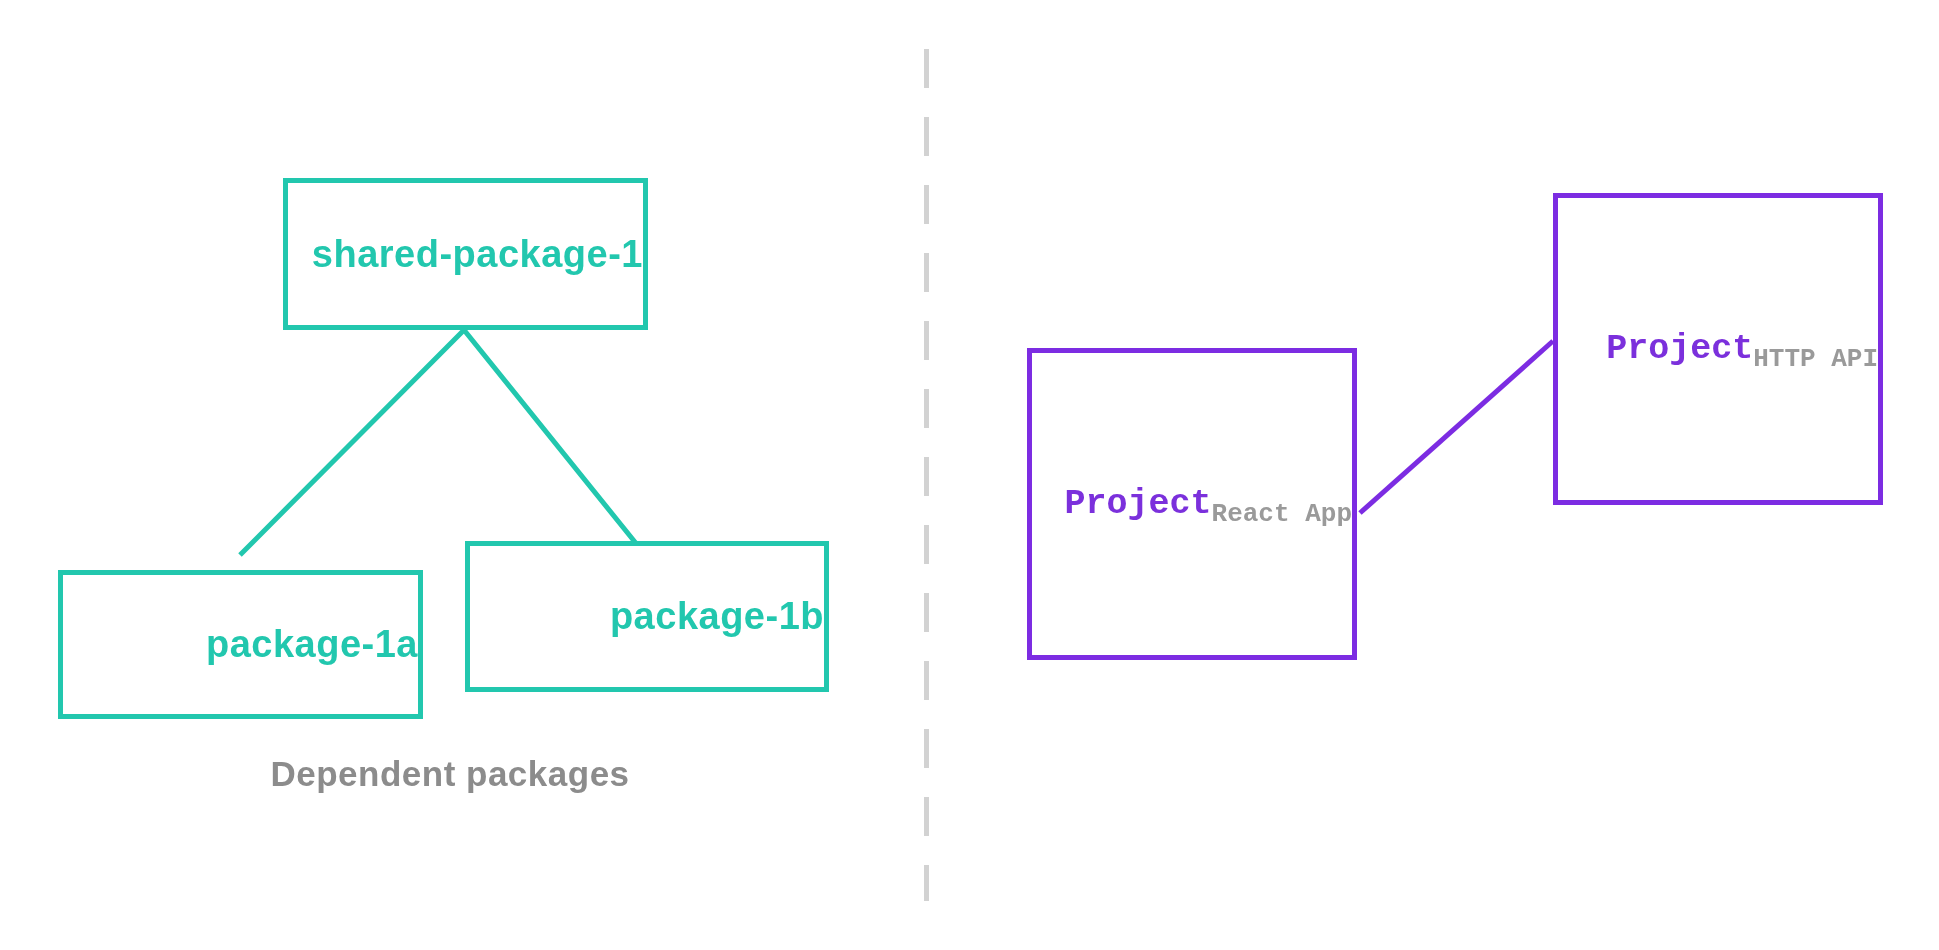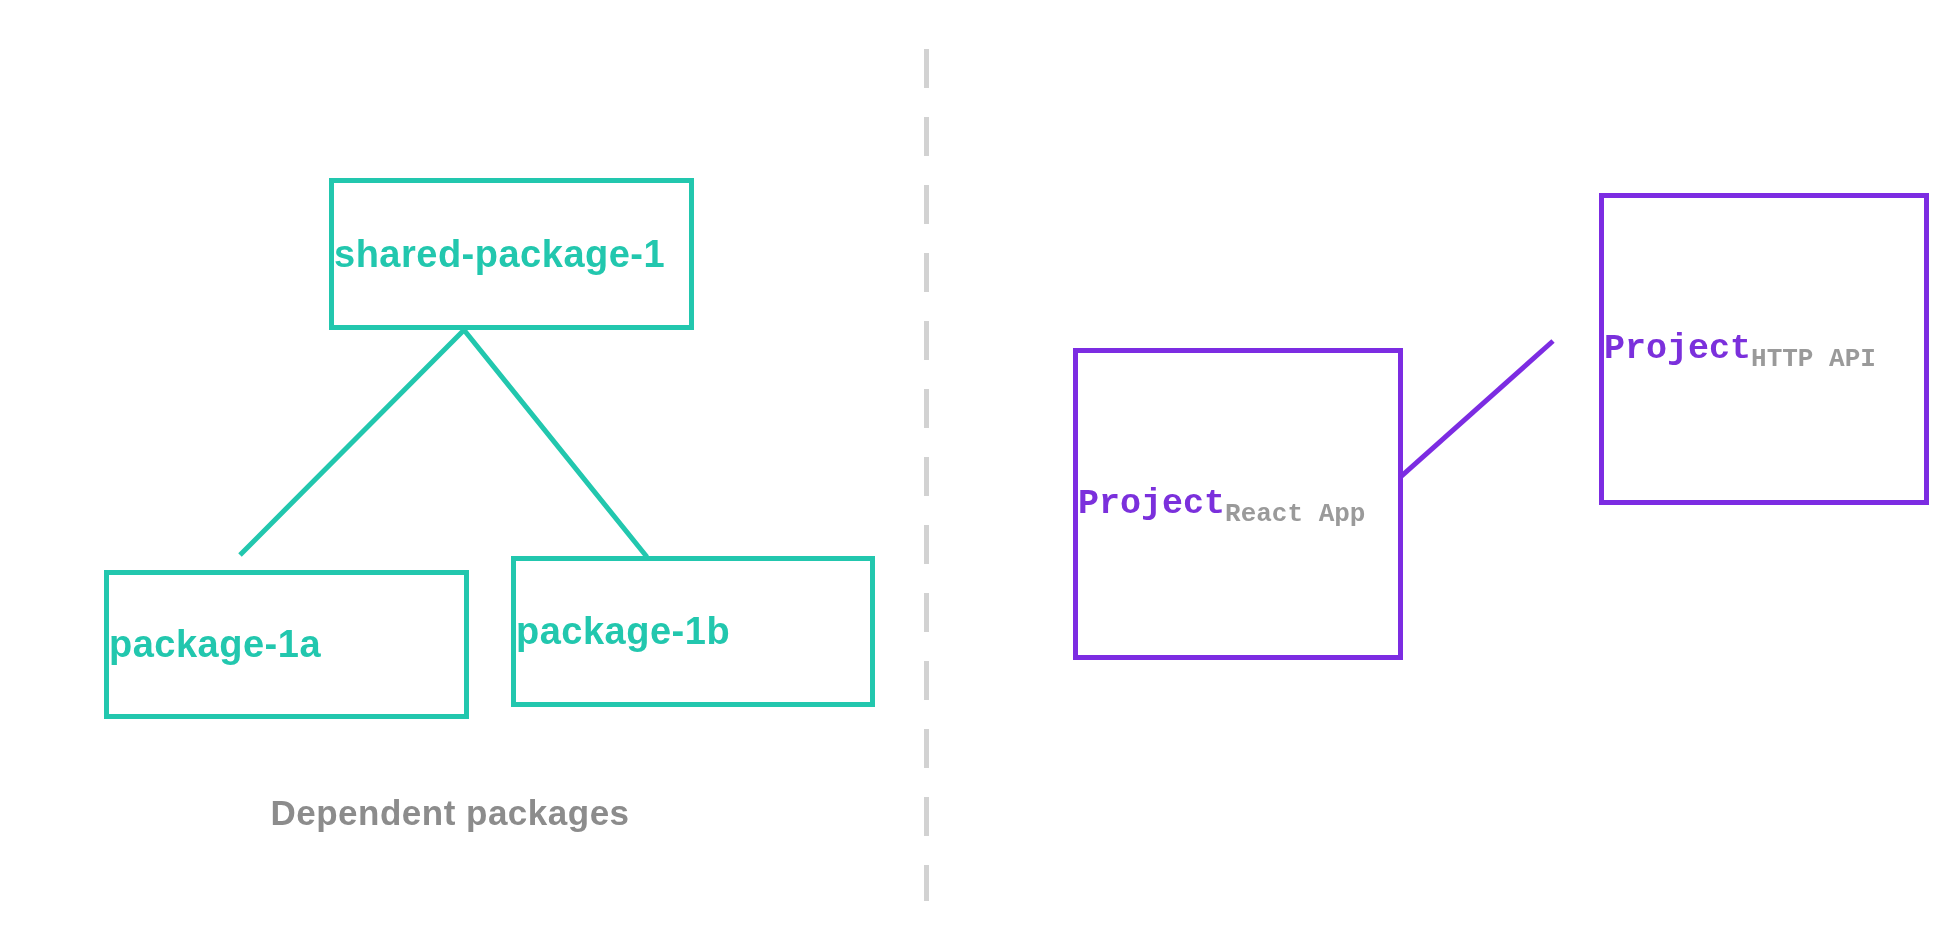--- a/index.html
+++ b/index.html
@@ -21,23 +21,22 @@
     top: 0;
     width: 1939px;
     height: 950px;
   }
   .box {
     position: absolute;
     box-sizing: border-box;
     background: #ffffff;
     display: flex;
     align-items: center;
-    justify-content: flex-start;
+    justify-content: flex-end;
     text-align: center;
-    margin-left: 46px;
   }
   .teal-box {
     border: 5px solid var(--teal, #22c7ae);
     color: var(--teal, #22c7ae);
     font-size: 38px;
     font-weight: bold;
     letter-spacing: 0.5px;
   }
   .purple-box {
     border: 5px solid var(--purpleBorder, #7c2ce2);
@@ -57,26 +56,26 @@
     margin-top: 20px;
   }
   .caption {
     position: absolute;
     font-size: 35px;
     font-weight: bold;
     color: var(--grayCaption, #8c8c8c);
     text-align: center;
     letter-spacing: 0.5px;
   }
-  #caption-left  { left: 0px;   top: 793px; width: 900px; }
+  #caption-left  { left: 0px;   top: 754px; width: 900px; }
   #caption-right { left: 989px; top: 793px; width: 950px; }
 
   #box-shared-package { left: 283px;  top: 178px; width: 365px; height: 152px; }
   #box-package-1a     { left: 58px;   top: 570px; width: 365px; height: 149px; }
-  #box-package-1b     { left: 465px;  top: 556px; width: 364px; height: 151px; }
+  #box-package-1b     { left: 465px;  top: 541px; width: 364px; height: 151px; }
   #box-app-1          { left: 1027px; top: 348px; width: 330px; height: 312px; }
   #box-app-2          { left: 1553px; top: 193px; width: 330px; height: 312px; }
 </style>
 </head>
 <body>
 
 <div class="canvas">
 
   <svg class="lines" viewBox="0 0 1939 950">
     <line x1="926.5" y1="49" x2="926.5" y2="901" stroke-width="5" stroke-dasharray="39 29" stroke="#d2d2d2"></line>

